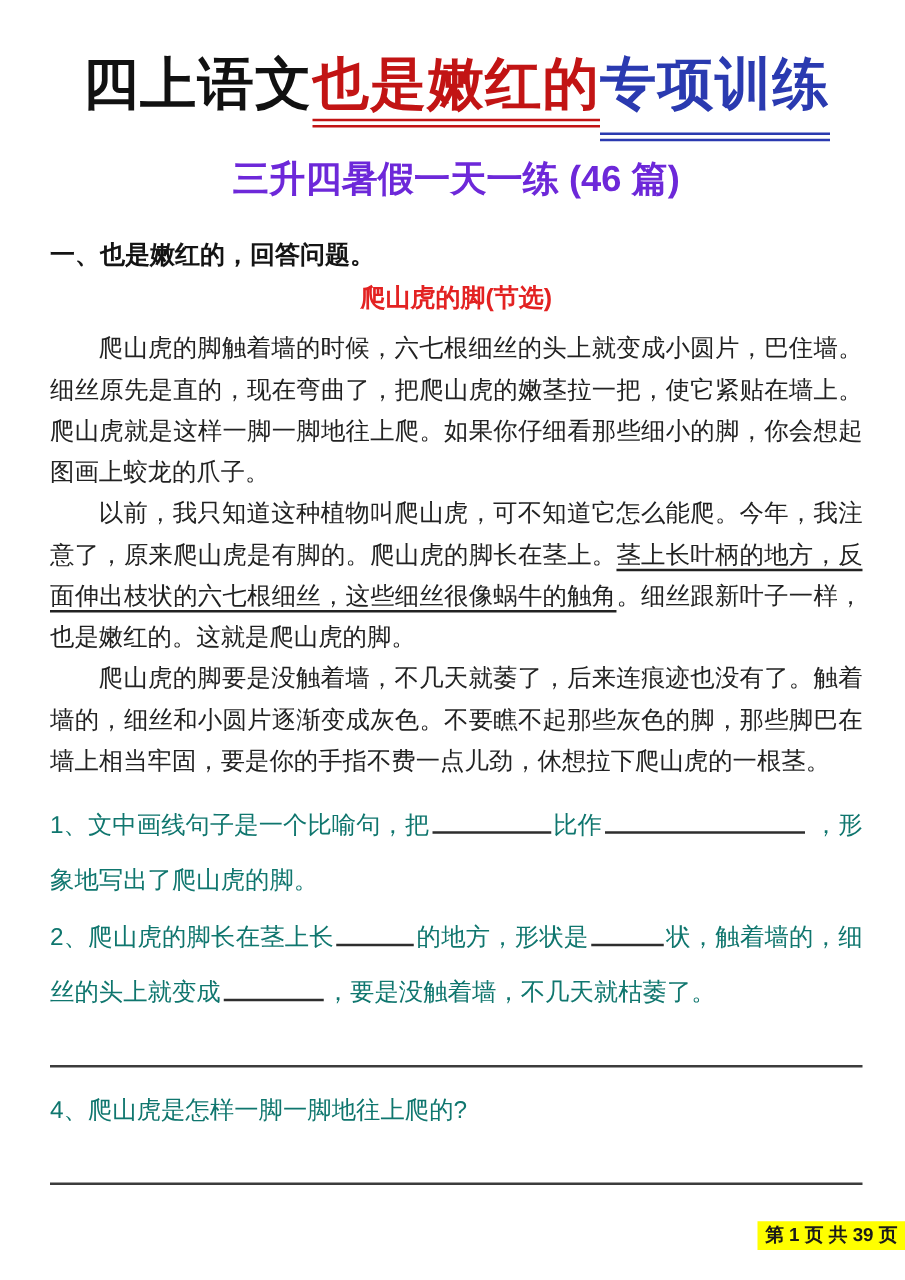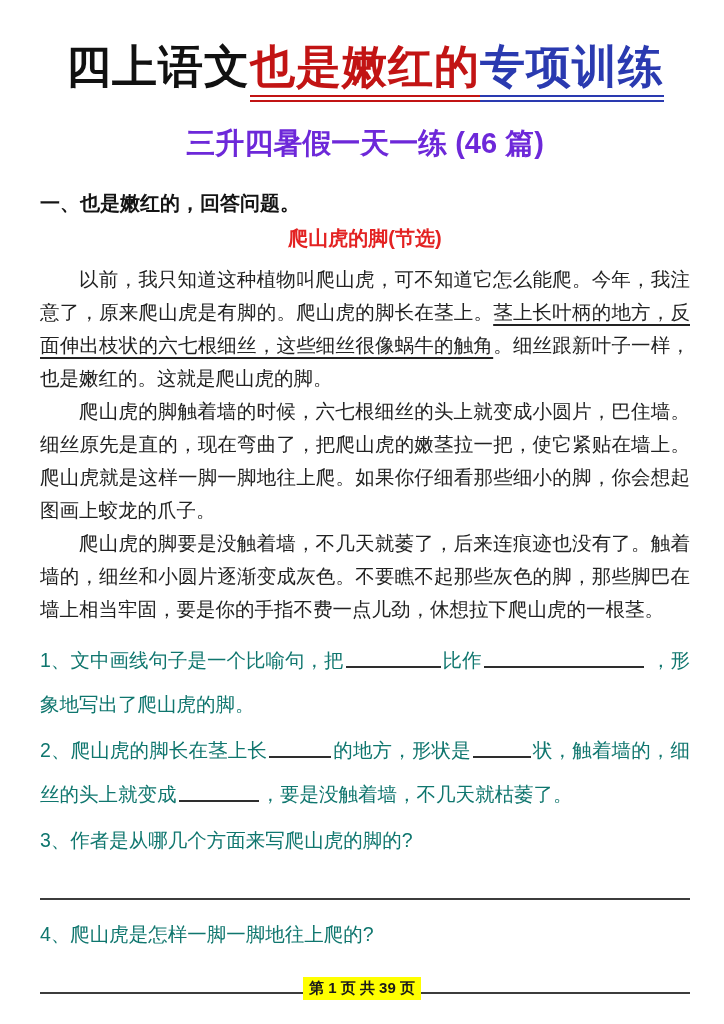--- a/index.html
+++ b/index.html
@@ -18,21 +18,21 @@
   .main-title {
     text-align: center;
     font-size: 45px;
     font-weight: 900;
     line-height: 1.2;
     letter-spacing: 1px;
     white-space: nowrap;
   }
   .t-black { color: #111111; }
   .t-red   { color: #c21414; border-bottom: 7px double #c21414; padding-bottom: 3px; }
-  .t-blue  { color: #2a3ab0; border-bottom: 7px double #2a3ab0; padding-bottom: 3px; }
+  .t-blue  { color: #2a3ab0; border-bottom: 7px double #2a3ab0; padding-bottom: 14px; }
 
   .subtitle {
     text-align: center;
     font-size: 29px;
     font-weight: 800;
     color: #6d28d9;
     margin-top: 30px;
     white-space: nowrap;
   }
 
@@ -90,21 +90,21 @@
     height: 0;
     margin: 36px 0 12px 0;
     width: 100%;
   }
 
   
   .footer {
     position: absolute;
     bottom: 24px;
     left: 0; right: 0;
-    text-align: center;
+    text-align: right;
   }
   .page-badge {
     display: inline-block;
     background: #ffff00;
     color: #1a1a1a;
     font-size: 15px;
     font-weight: 700;
     padding: 2px 6px;
   }
 </style>
@@ -117,29 +117,28 @@
     <span class="t-black">四上语文</span><span class="t-red">也是嫩红的</span><span class="t-blue">专项训练</span>
   </div>
 
   <div class="subtitle">三升四暑假一天一练 (46 篇)</div>
 
   <div class="section-heading">一、也是嫩红的，回答问题。</div>
 
   <div class="passage-title">爬山虎的脚(节选)</div>
 
   <div class="passage" id="passage">
+      <p><span>爬山虎的脚触着墙的时候，六七根细丝的头上就变成小圆片，巴住墙。细丝原先是直的，现在弯曲了，把爬山虎的嫩茎拉一把，使它紧贴在墙上。爬山虎就是这样一脚一脚地往上爬。如果你仔细看那些细小的脚，你会想起图画上蛟龙的爪子。</span></p>
       <p><span>以前，我只知道这种植物叫爬山虎，可不知道它怎么能爬。今年，我注意了，原来爬山虎是有脚的。爬山虎的脚长在茎上。</span><span class="u">茎上长叶柄的地方，反面伸出枝状的六七根细丝，这些细丝很像蜗牛的触角</span><span>。细丝跟新叶子一样，也是嫩红的。这就是爬山虎的脚。</span></p>
-      <p><span>爬山虎的脚触着墙的时候，六七根细丝的头上就变成小圆片，巴住墙。细丝原先是直的，现在弯曲了，把爬山虎的嫩茎拉一把，使它紧贴在墙上。爬山虎就是这样一脚一脚地往上爬。如果你仔细看那些细小的脚，你会想起图画上蛟龙的爪子。</span></p>
       <p><span>爬山虎的脚要是没触着墙，不几天就萎了，后来连痕迹也没有了。触着墙的，细丝和小圆片逐渐变成灰色。不要瞧不起那些灰色的脚，那些脚巴在墙上相当牢固，要是你的手指不费一点儿劲，休想拉下爬山虎的一根茎。</span></p>
     </div>
 
   <div class="questions" id="questions">
       <div class="question"><span>1、</span><span>文中画线句子是一个比喻句，把</span><span class="blank" style="width: 95px;"></span><span>比作</span><span class="blank" style="width: 160px;"></span><span> ，形象地写出了爬山虎的脚。</span></div>
       <div class="question"><span>2、</span><span>爬山虎的脚长在茎上长</span><span class="blank" style="width: 62px;"></span><span>的地方，形状是</span><span class="blank" style="width: 58px;"></span><span>状，触着墙的，细丝的头上就变成</span><span class="blank" style="width: 80px;"></span><span>，要是没触着墙，不几天就枯萎了。</span></div>
-      <div class="question"><span>3、</span><span>作者是从哪几个方面来写爬山虎的脚的?</span></div>
       <div class="answer-line"></div>
       <div class="question"><span>4、</span><span>爬山虎是怎样一脚一脚地往上爬的?</span></div>
       <div class="answer-line"></div>
     </div>
 
 </div>
 
 <div class="footer">
   <span class="page-badge">第 1 页 共 39 页</span>
 </div>

